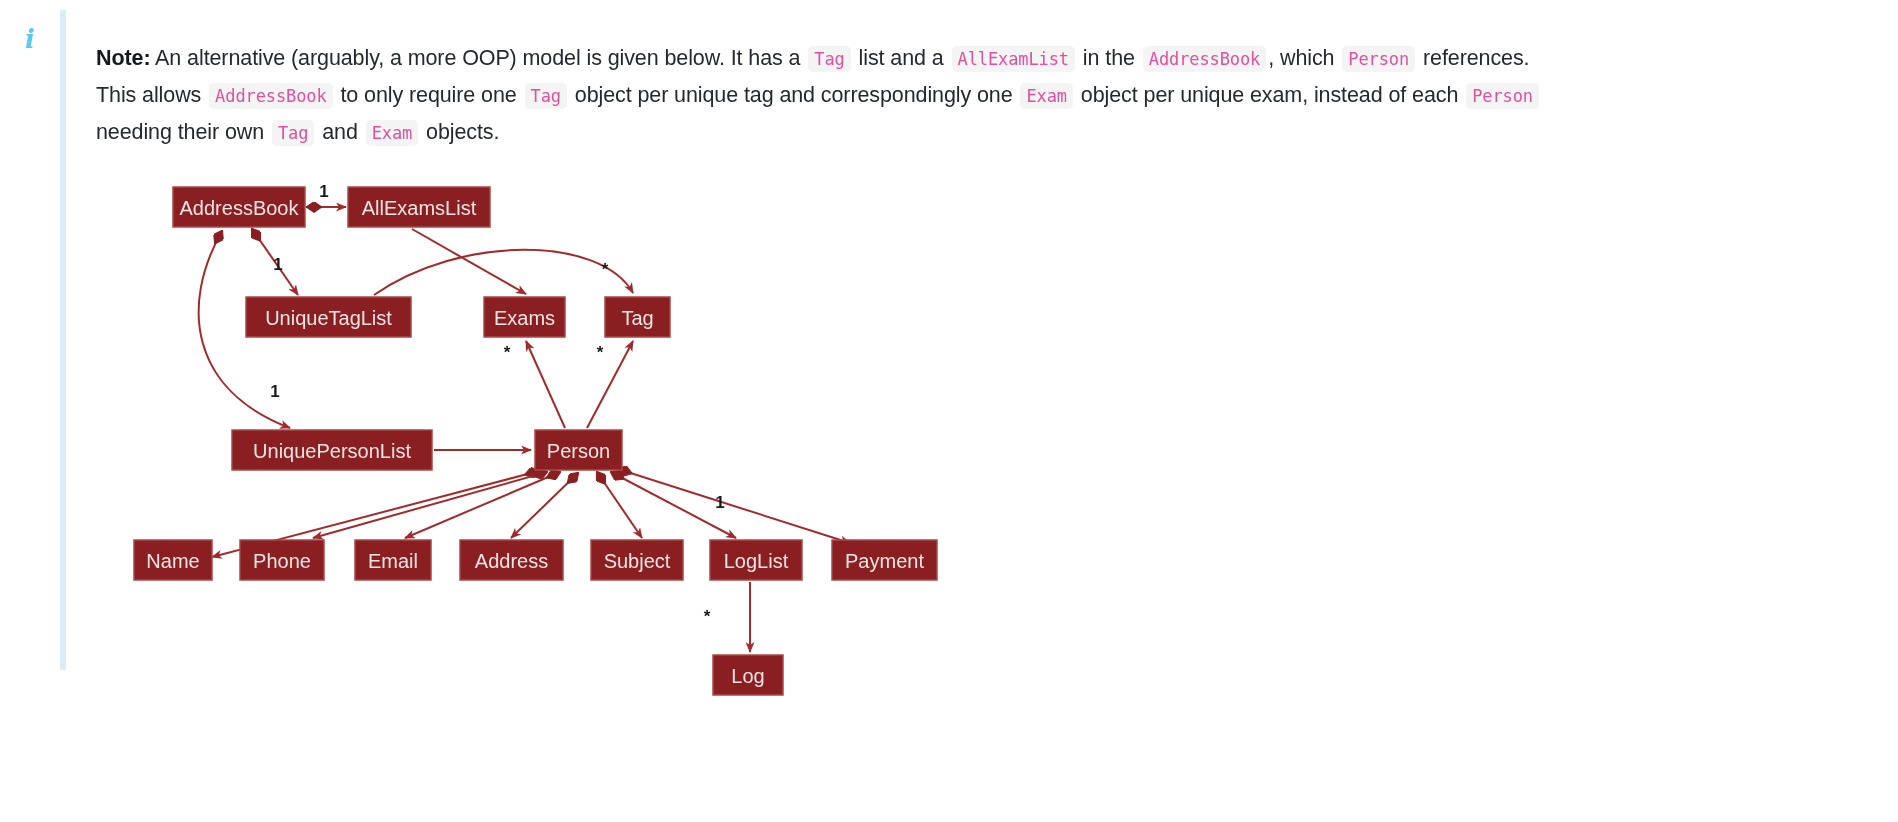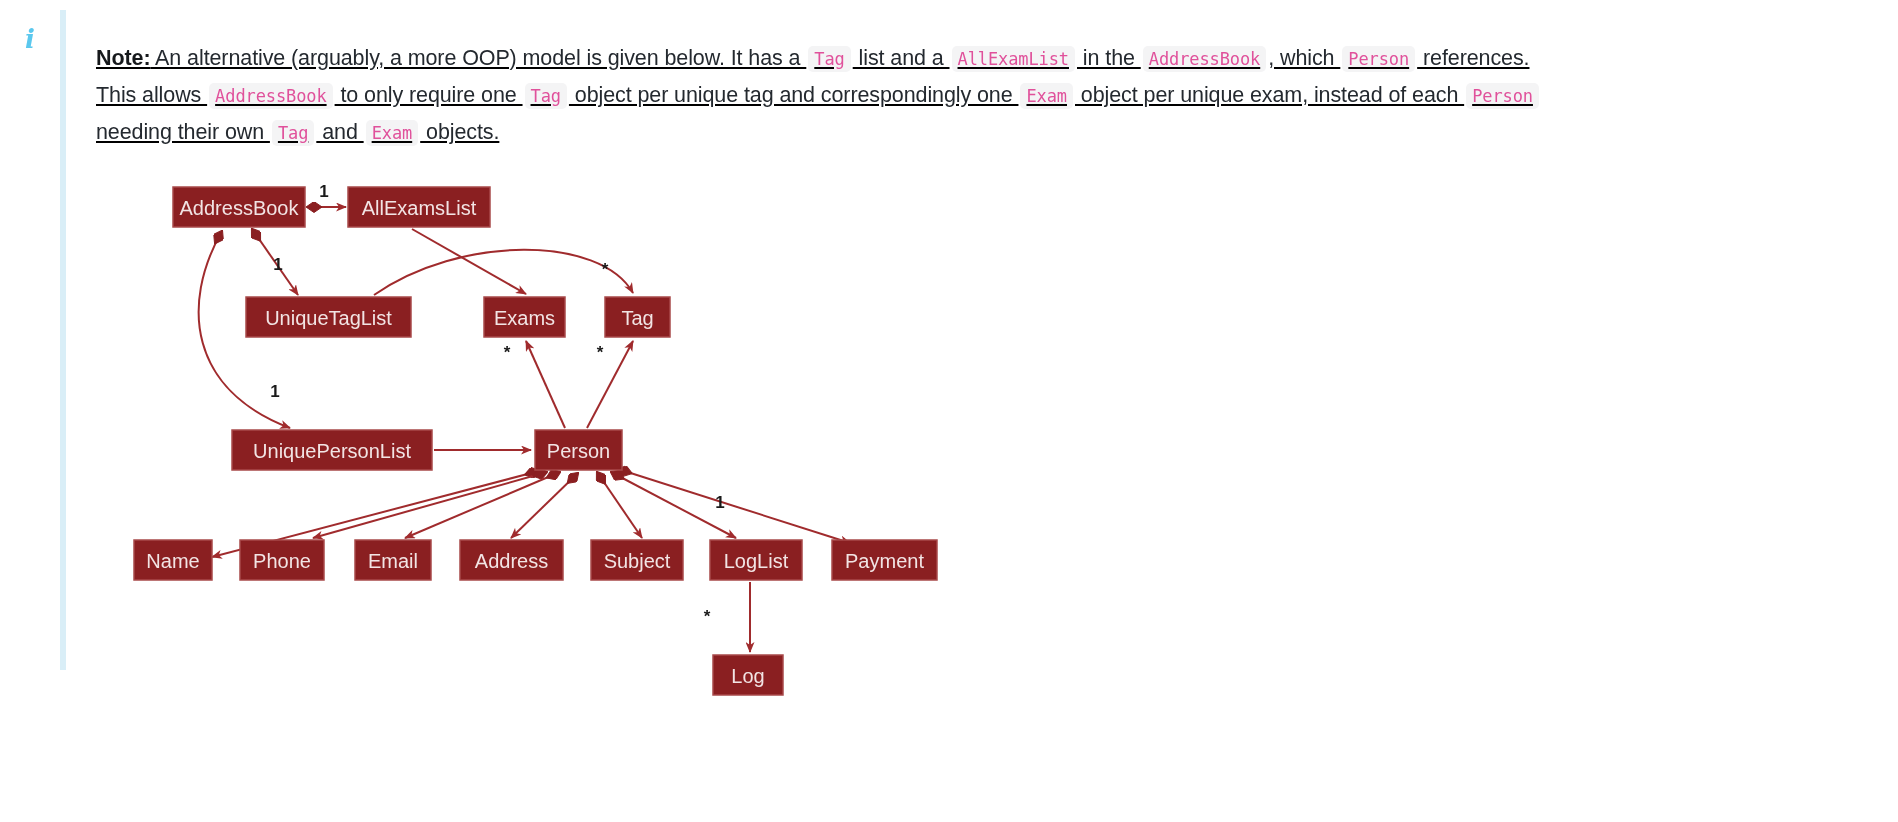--- a/index.html
+++ b/index.html
@@ -42,21 +42,20 @@
     width: 6px;
     flex: 0 0 6px;
     background: #d9eef7;
     align-self: stretch;
     min-height: 660px;
     margin-top: 10px;
   }
   .note-body {
     flex: 1 1 auto;
     padding: 18px 0 0 30px;
-    text-decoration: underline;
   }
   .note-text {
     font-size: 21.5px;
     line-height: 36px;
     color: #24292f;
     max-width: 1460px;
     letter-spacing: -0.1px;
   }
   .note-text b { font-weight: bold; color: #16191c; }
   code.inline {

